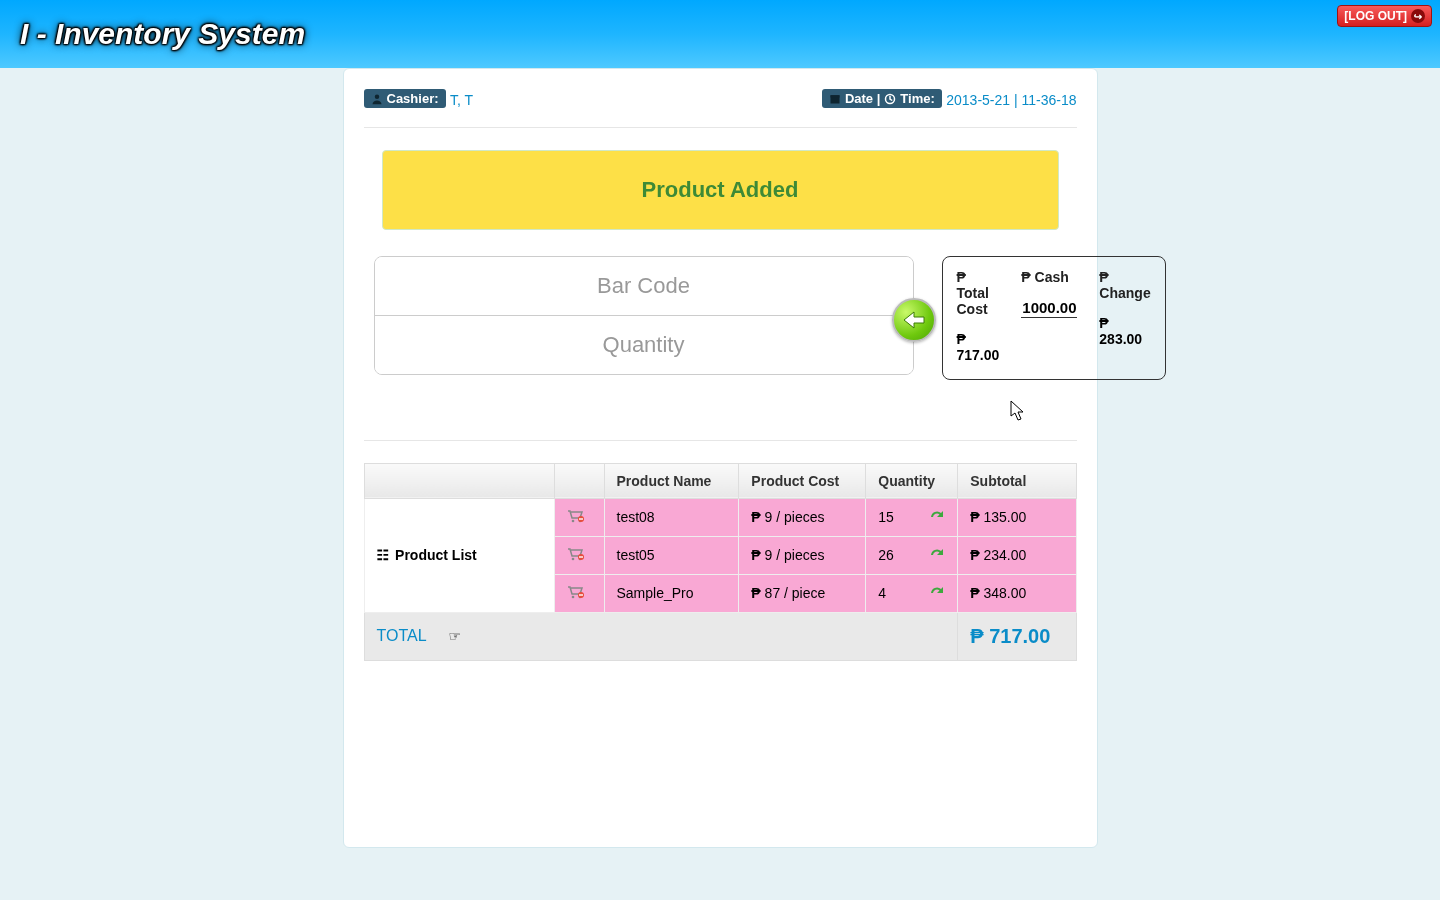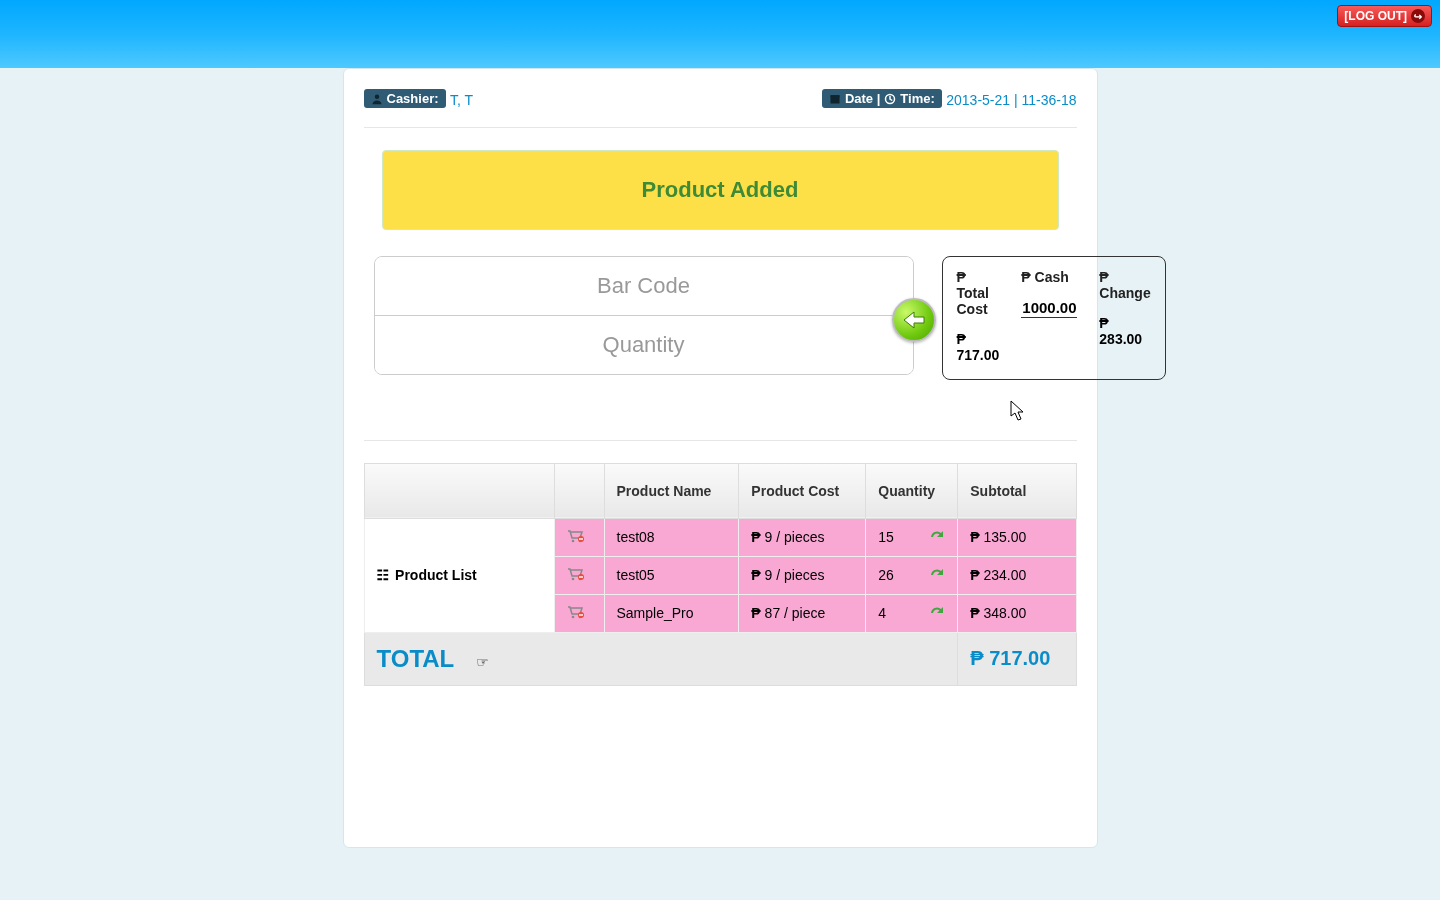--- a/index.html
+++ b/index.html
@@ -177,21 +177,21 @@
 .table-wrap { margin-top: 100px; }
 table.plist {
   width: 100%;
   border-collapse: collapse;
   font-size: 14px;
 }
 table.plist thead th {
   background: linear-gradient(to bottom, #fafafa, #e8e8e8);
   border: 1px solid #ddd;
   text-align: left;
-  padding: 19px 12px;
+  padding: 9px 12px;
   color: #333;
   font-weight: bold;
 }
 table.plist tbody td {
   border: 1px solid #eee;
   padding: 10px 12px;
   vertical-align: middle;
   background: #f9a8d4;
 }
 table.plist tbody td.first-col {
@@ -207,42 +207,43 @@
 .cart-icon svg { width: 18px; height: 14px; }
 .redo-icon { color: #3ea83e; font-weight: bold; cursor: pointer; float: right; }
 .redo-icon svg { width: 16px; height: 14px; }
 tfoot td {
   background: #e9e9e9;
   padding: 12px;
   border: 1px solid #ddd;
 }
 .total-lbl {
   color: #0a8cc8;
-  font-size: 24px;
-  font-weight: bold;
+  font-size: 16px;
+  font-weight: normal;
 }
 .total-amt {
   color: #0a8cc8;
   font-size: 20px;
   font-weight: bold;
 }
 .hand-icon { display: inline-block; margin-left: 18px; }
 .qty-cell { position: relative; }
 .cursor {
   position: absolute;
   left: 1010px;
   top: 400px;
   pointer-events: none;
 }
 .peso-char { font-family: Arial; font-weight: bold; }
 </style>
 </head>
 <body>
 
 <div class="header-bar">
+  <div class="app-title">I - Inventory System</div>
   <button class="logout-btn">
     <span>[LOG OUT]</span>
     <span class="circle">↪</span>
   </button>
 </div>
 
 <div class="main-panel">
   <div class="top-row">
     <div>
       <span class="pill">

